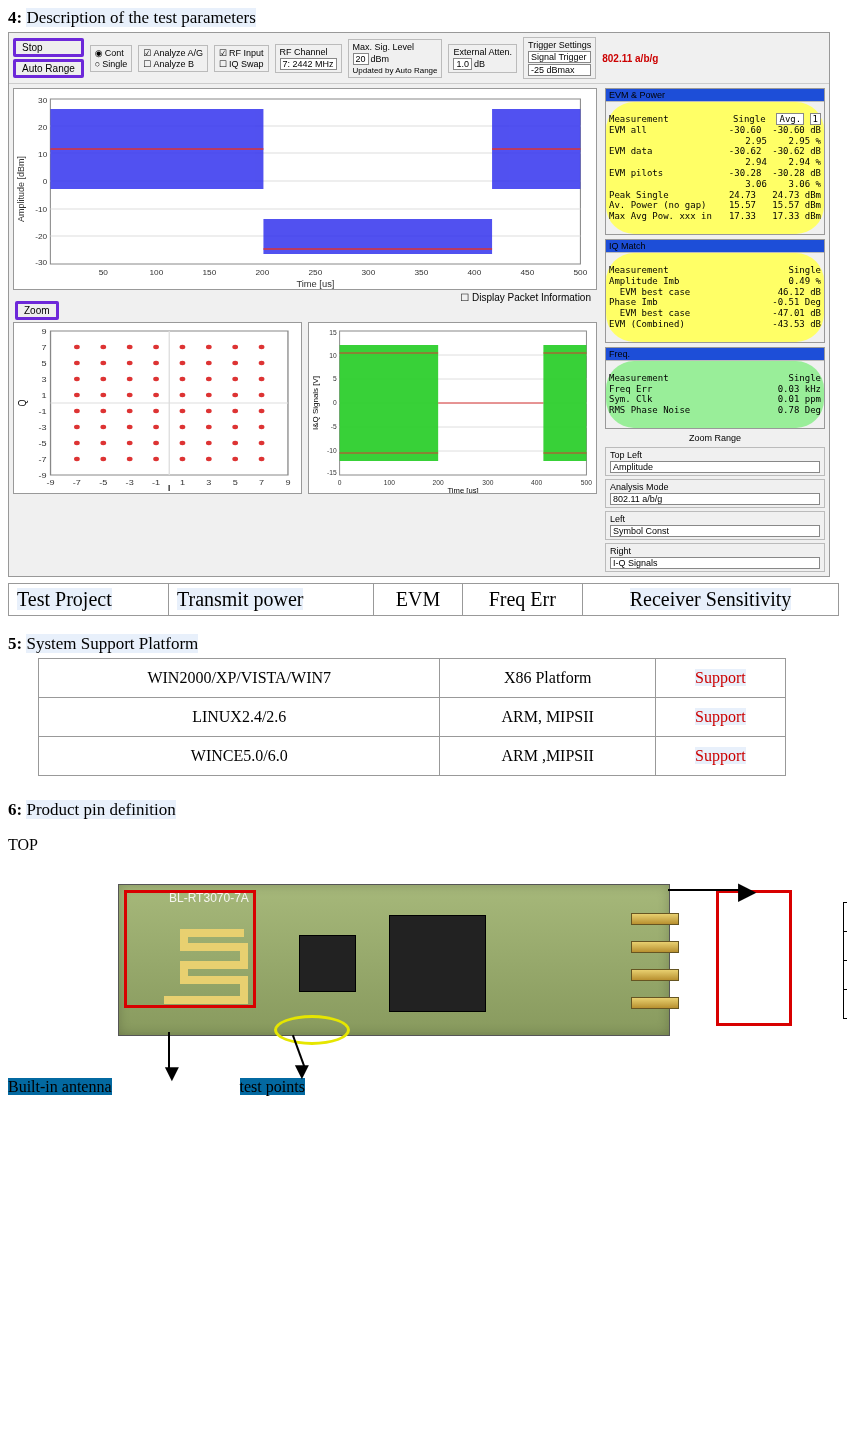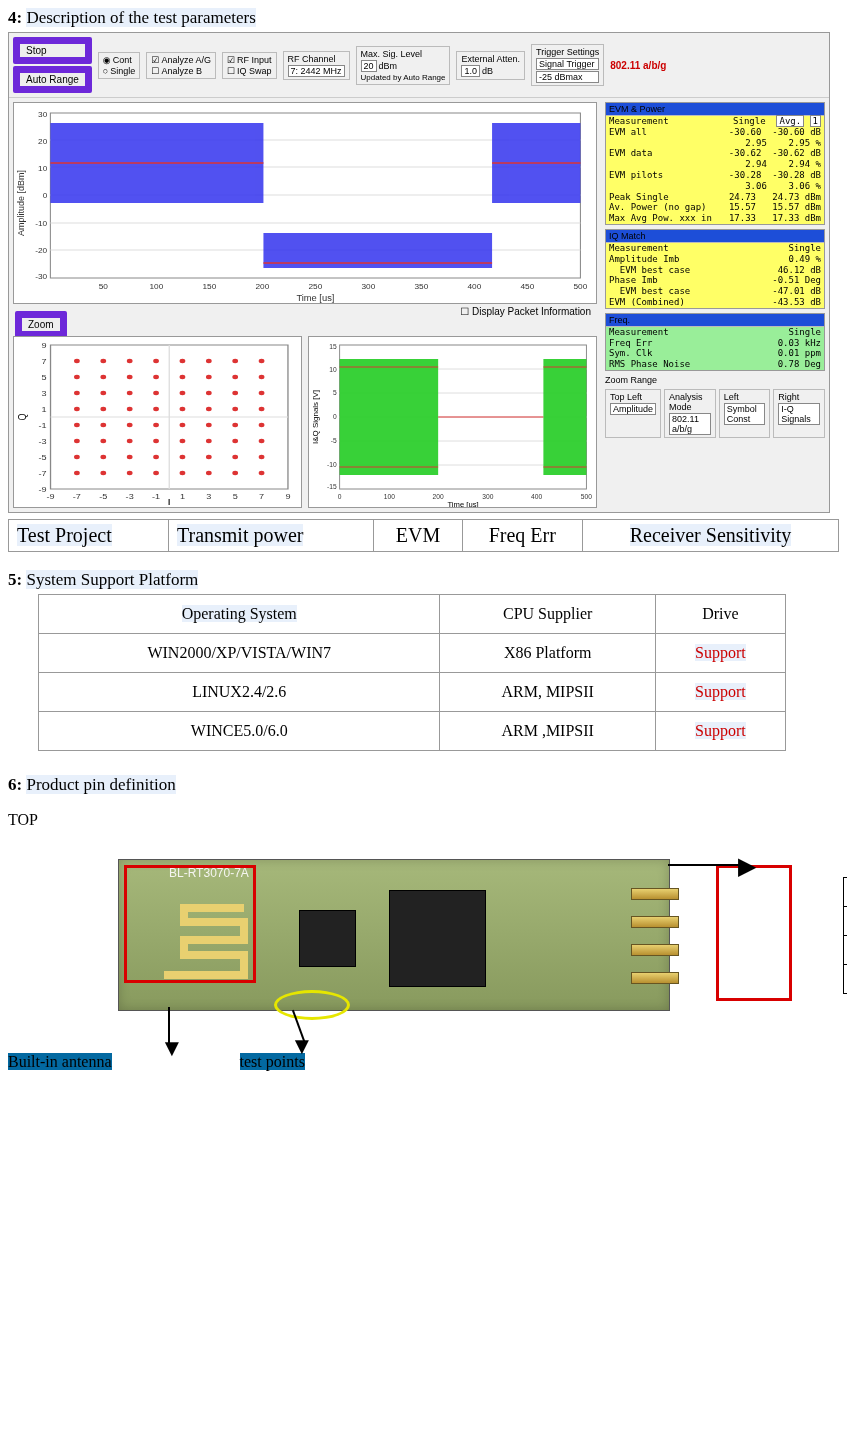--- a/index.html
+++ b/index.html
@@ -30,21 +30,21 @@
     position: relative;
   }
   .toolbar {
     display: flex;
     align-items: center;
     padding: 4px;
     border-bottom: 1px solid #ccc;
     gap: 6px;
   }
   .btn {
-    border: 7px solid #6d28d9;
+    border: 3px solid #6d28d9;
     background: #eee;
     padding: 1px 6px;
     border-radius: 2px;
     font-size: 10px;
   }
   .grpbox {
     border: 1px solid #bbb;
     padding: 2px 4px;
     display: flex;
     flex-direction: column;
@@ -84,24 +84,25 @@
     border: 1px solid #999;
     font-size: 9px;
   }
   .panel-title {
     background: #1d4ed8;
     padding: 1px 3px;
     font-size: 9px;
     border-bottom: 1px solid #bbb;
   }
   .panel-body {
-    padding: 0 3px;
+    padding: 12px 3px;
     font-family: monospace;
     font-size: 9px;
     line-height: 1.2;
+    border-radius: 28px;
   }
   .panel-yellow .panel-body { background: #ffff66; }
   .panel-green .panel-body { background: #99ee99; }
   .panel-row { display: flex; justify-content: space-between; white-space: pre; }
   .stdlabel { font-size: 10px; font-weight: bold; }
 
   
   table.data {
     border-collapse: collapse;
     width: 100%;
@@ -524,23 +525,23 @@
             <span>Measurement</span>
             <span>Single</span>
           </div>
           <div id="freq-rows">
               <div class="panel-row"><span>Freq Err          </span><span>   0.03 kHz</span></div>
               <div class="panel-row"><span>Sym. Clk          </span><span>   0.01 ppm</span></div>
               <div class="panel-row"><span>RMS Phase Noise   </span><span>   0.78 Deg</span></div>
             </div>
         </div>
       </div>
-      <div style="font-size:9px">Zoom Range</div>
-
-      <div style="display:grid;grid-template-columns:1fr 1fr 1fr 1fr;gap:3px">
+      <div style="text-align:center;font-size:9px">Zoom Range</div>
+
+      <div style="display:grid;grid-template-columns:1fr;gap:3px">
         <div class="grpbox">
           <div>Top Left</div>
           <span class="sel">Amplitude</span>
         </div>
         <div class="grpbox">
           <div>Analysis Mode</div>
           <span class="sel">802.11 a/b/g</span>
         </div>
         <div class="grpbox">
           <div>Left</div>
@@ -567,25 +568,20 @@
 </tbody>
   </table>
 
 <div class="section-title" style="margin-top:18px">
   <b>5:</b>
   <span class="hl">System Support Platform</span>
 </div>
 
 <table class="sys">
   <tbody>
-      <tr>
-    <td><span class="hl">Operating System</span></td>
-    <td>CPU Supplier</td>
-    <td>Drive</td>
-  </tr>
   <tr>
     <td>WIN2000/XP/VISTA/WIN7</td>
     <td>X86 Platform</td>
     <td><span class="hl hl-red">Support</span></td>
   </tr>
   <tr>
     <td>LINUX2.4/2.6</td>
     <td>ARM, MIPSII</td>
     <td><span class="hl hl-red">Support</span></td>
   </tr>

